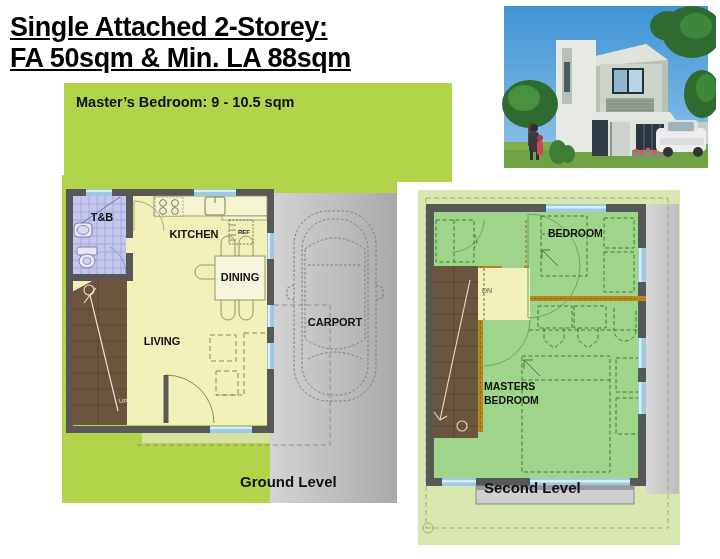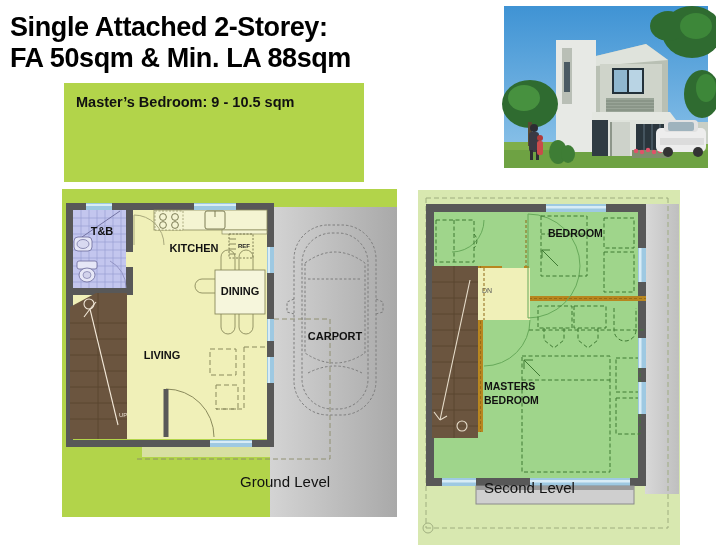--- a/index.html
+++ b/index.html
@@ -7,50 +7,50 @@
     width:720px;height:559px;position:relative;overflow:hidden;
     font-family:"Liberation Sans", sans-serif;
     -webkit-font-smoothing:antialiased;
   }
   .abs{position:absolute;}
 
   
   #title-block{left:10px;top:12px;width:480px;}
   .title-line{
     font-weight:bold;color:#000;letter-spacing:-0.4px;
-    font-size:27px;line-height:31px;white-space:nowrap;
+    font-size:27px;line-height:31px;white-space:nowrap;text-decoration:underline;
   }
 
   
   #spec-banner{
-    left:64px;top:83px;width:300px;height:99px;
+    left:64px;top:83px;width:388px;height:99px;
     background:#b2d44a;
   }
   .spec-line{
     font-size:14.5px;font-weight:bold;color:#111;
     line-height:19px;white-space:nowrap;
   }
   #spec-1{left:12px;top:10px;}
   #spec-2{left:12px;top:29px;}
 
   
   #photo{
     left:496px;top:4px;width:220px;height:166px;
     background:#ffffff;overflow:hidden;
   }
   #photo svg{display:block;}
 
   
   .panel{overflow:hidden;}
-  #ground-panel{left:62px;top:189px;width:335px;height:328px;}
+  #ground-panel{left:62px;top:175px;width:335px;height:328px;}
   #second-panel{left:418px;top:190px;width:262px;height:355px;}
   .panel svg{display:block;}
 
   .plan-label{
-    font-size:15px;font-weight:normal;color:#111;
+    font-size:15px;font-weight:bold;color:#111;
   }
   #ground-level-label{left:240px;top:473px;}
   #second-level-label{left:484px;top:479px;}
 </style>
 </head>
 <body>
 
 <div class="abs" id="title-block">
   <div class="title-line">Single Attached 2-Storey:</div>
   <div class="title-line">FA 50sqm &amp; Min. LA 88sqm</div>

